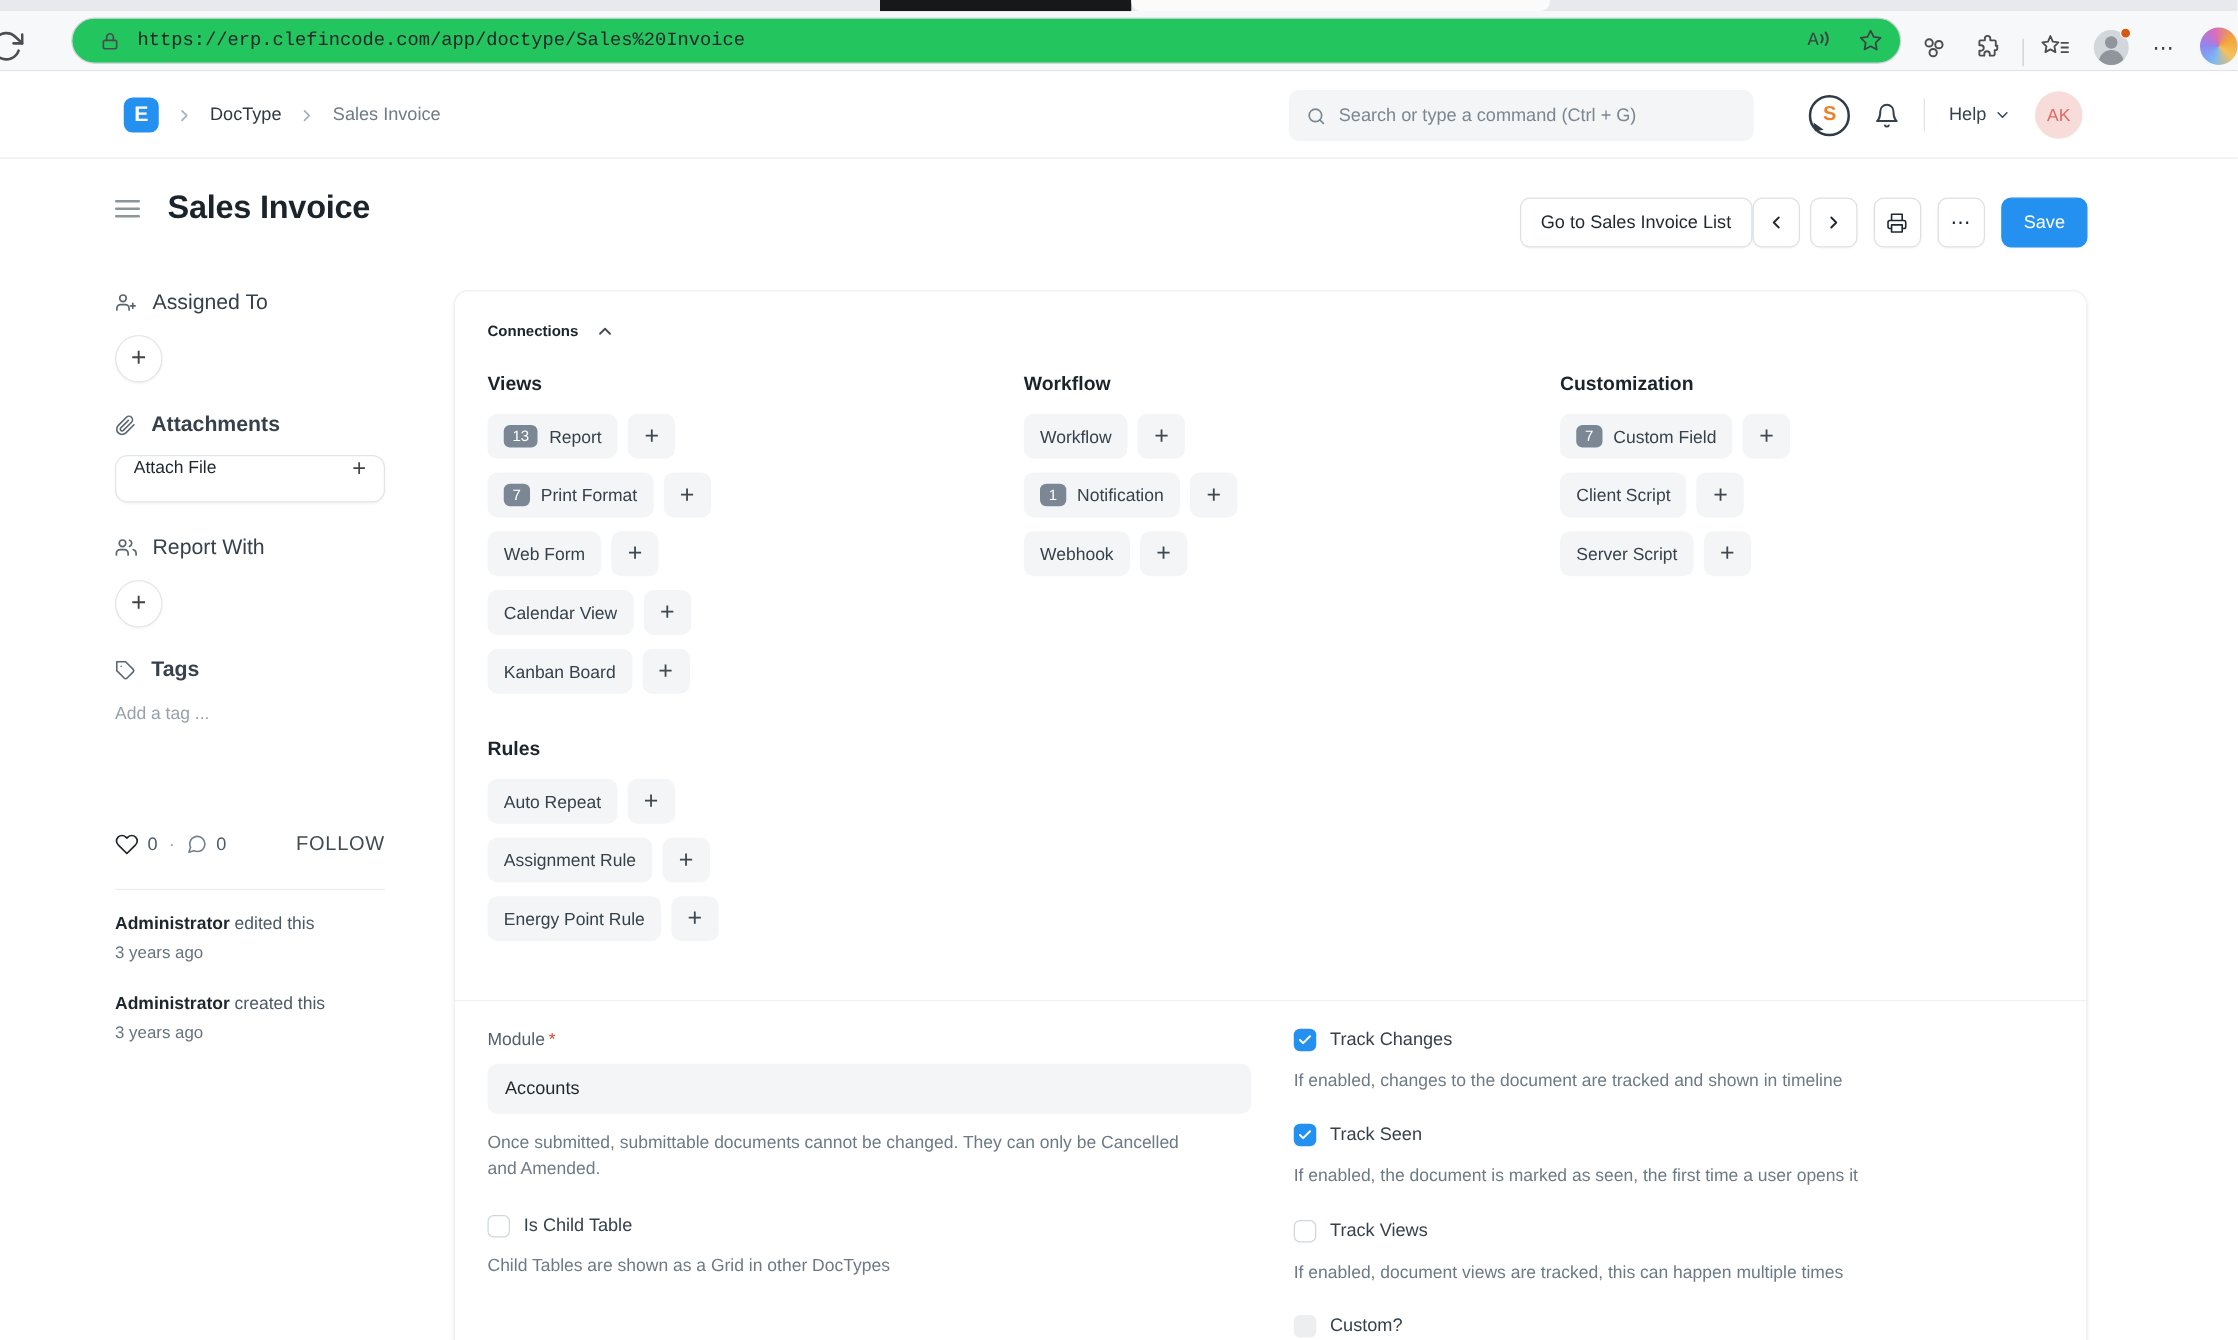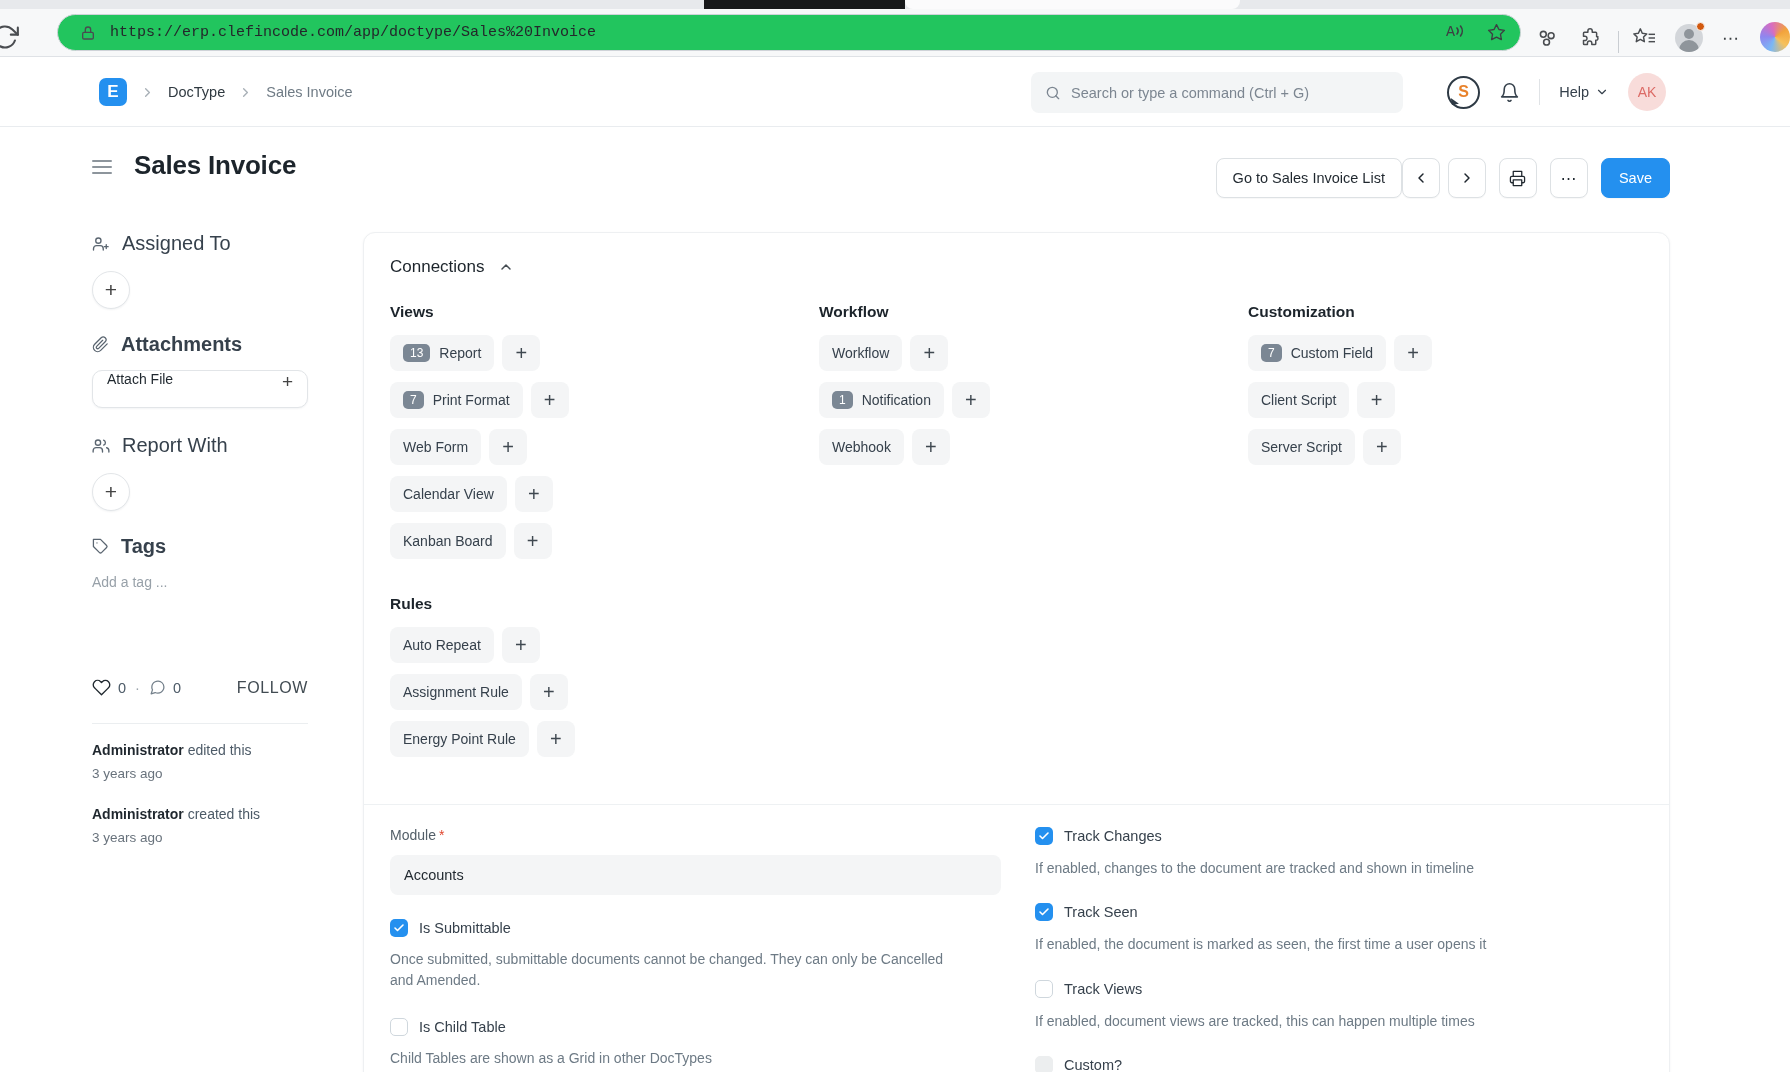--- a/index.html
+++ b/index.html
@@ -60,21 +60,21 @@
   .ph-actions { position:absolute; right:120px; top:30px; display:flex; align-items:center; }
   .btn { height:40px; border-radius:8px; display:flex; align-items:center; justify-content:center;
     background:#fff; border:1px solid #dde1e4; color:#1f272e; font-size:14.5px; box-shadow:0 0.5px 1px rgba(0,0,0,.03); }
   .btn-goto { padding:0 16px; }
   .btn-sq { width:38px; }
   .btn-prev { margin-right:8px; } .btn-next { margin-right:13px; } .btn-print { margin-right:13px; } .btn-more { margin-right:13px; font-size:16px; letter-spacing:1px; }
   .btn-save { background:#2490ef; border:1px solid #2490ef; color:#fff; padding:0 17px; font-weight:500; }
 
   
   .sidebar { position:absolute; left:92px; top:232px; width:216px; }
-  .sb-row { display:flex; align-items:center; gap:12px; color:#36414c; font-size:20px; }
+  .sb-row { display:flex; align-items:center; gap:12px; color:#36414c; font-size:17px; }
   .sb-ico { color:#5a6570; }
   .plus-circle { width:38px; height:38px; border-radius:50%; background:#fff; border:1px solid #e3e6e9;
     box-shadow:0 1px 2px rgba(25,39,52,.06); display:flex; align-items:center; justify-content:center;
     color:#444; font-size:21px; font-weight:300; margin:16px 0 0 0; }
   .attach-btn { margin-top:14px; height:38px; border:1px solid #e2e5e8; border-radius:10px; background:#fff;
     box-shadow:0 1px 2px rgba(25,39,52,.05); display:flex; justify-content:space-between;
     padding:0 14px; font-size:14px; color:#1f272e; }
   .attach-btn .plus { color:#444; font-size:19px; font-weight:300; }
   .mt26 { margin-top:26px; } .mt28 { margin-top:24px;font-weight:bold; }
   .add-tag { margin-top:16px; font-size:14px; color:#98a1a9; }
@@ -82,21 +82,21 @@
   .likes-row .sep { color:#9aa3ab; margin:0 2px; }
   .follow { margin-left:auto; font-size:16px; letter-spacing:0.6px; color:#414b52; }
   .sb-divider { margin-top:26px; border-top:1px solid #ebeef0; }
   .activity { margin-top:17px; font-size:14px; color:#4c5a67; line-height:1.3; }
   .activity b { color:#1f272e; font-weight:700; }
   .activity .when { margin-top:6px; font-size:13.5px; color:#68727c; }
 
   
   .card { position:absolute; left:363px; top:232px; width:1307px; height:980px; background:#fff;
     border:1px solid #eef0f2; border-radius:12px; box-shadow:0 1px 3px rgba(25,39,52,.05); padding:24px 26px; }
-  .conn-head { display:flex; align-items:center; gap:13px; font-size:17px; font-weight:400; color:#1c242b; }
+  .conn-head { display:flex; align-items:center; gap:13px; font-size:12px; font-weight:700; color:#1c242b; }
   .conn-head svg { color:#454c52; }
   .conn-grid { margin-top:26px; display:grid; grid-template-columns:429px 429px 1fr; }
   .group-title { font-size:15.5px; font-weight:600; color:#1c242b; margin-bottom:14px; }
   .pill-row { display:flex; gap:8px; margin-bottom:11px; }
   .pill { display:inline-flex; align-items:center; gap:9px; height:36px; padding:0 13px; background:#f4f5f6;
     border-radius:8px; font-size:14px; color:#36414c; }
   .pill .count { background:#7b8794; color:#fff; font-size:12px; border-radius:5px; padding:2px 7px; line-height:1.2; }
   .pill-plus { width:38px; height:36px; background:#f4f5f6; border-radius:8px; display:flex; align-items:center;
     justify-content:center; color:#3f4850; font-size:20px; font-weight:300; }
   .rules-block { margin-top:36px; }
@@ -461,28 +461,20 @@
   <div class="card-divider"></div>
 
   <div class="form-grid">
 
     <div>
       <div class="field-label">
         <span>Module</span><span class="req">*</span>
       </div>
       <div class="text-input">Accounts</div>
 
-      <div class="cb-row gap24">
-        <span class="cb cb-on">
-          <svg width="12" height="12" viewBox="0 0 24 24" fill="none" stroke="#fff" stroke-width="3.2" stroke-linecap="round" stroke-linejoin="round">
-              <polyline points="20 6 9 17 4 12"></polyline>
-            </svg>
-        </span>
-        <span class="cb-label">Is Submittable</span>
-      </div>
       <div class="desc">Once submitted, submittable documents cannot be changed. They can only be Cancelled and Amended.</div>
 
       <div class="cb-row gap26">
         <span class="cb cb-off"></span>
         <span class="cb-label">Is Child Table</span>
       </div>
       <div class="desc">Child Tables are shown as a Grid in other DocTypes</div>
     </div>
 
     <div>

